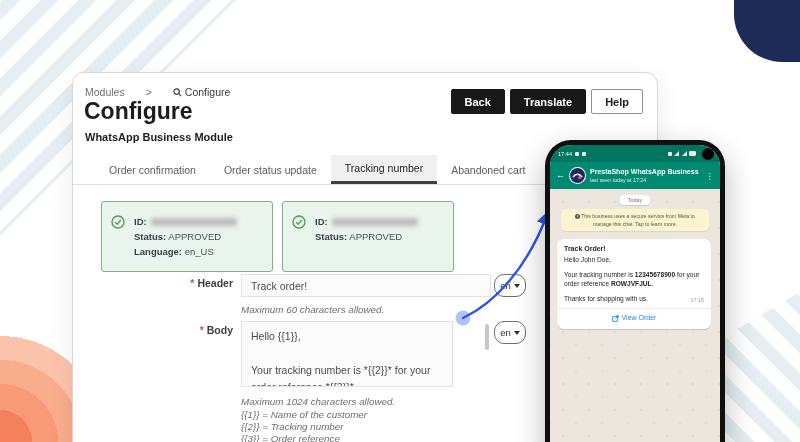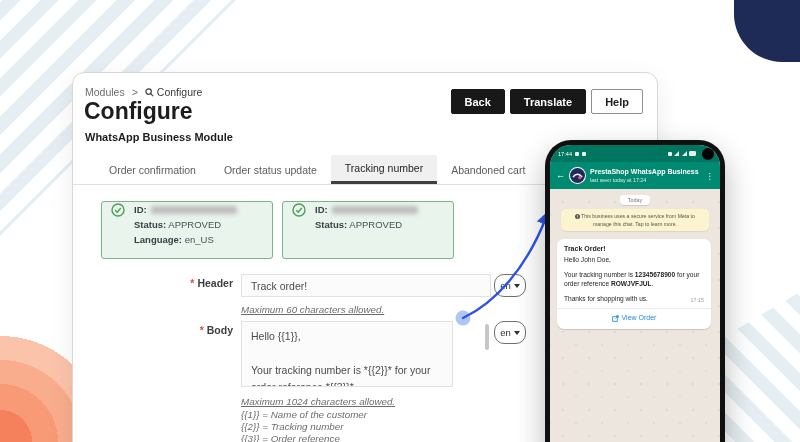--- a/index.html
+++ b/index.html
@@ -14,56 +14,56 @@
     border-bottom-left-radius:48px; }
   .circles-bl { position:absolute; left:0; bottom:0; width:125px; height:120px;
     background:radial-gradient(circle at 0% 100%, #f4815b 0 32px, #f89a75 32px 58px, #f9ad8c 58px 82px, #fbc3aa 82px 106px, transparent 106px); }
   .stripes-br { position:absolute; right:0; bottom:0; width:255px; height:150px;
     background:repeating-linear-gradient(45deg,#e5eef2 0 13px, transparent 13px 27px);
     clip-path:polygon(100% 0,100% 100%,0 100%); }
 
   
   .card { position:absolute; left:72px; top:72px; width:586px; height:400px; background:#fff;
     border:1px solid #d8d8d8; border-radius:12px; box-shadow:0 8px 26px rgba(0,0,0,.08); z-index:10; }
-  .crumbs { position:absolute; left:12px; top:13px; display:flex; align-items:center; gap:7px;
+  .crumbs { position:absolute; left:12px; top:13px; display:flex; align-items:center; gap:21px;
     font-size:10.5px; color:#6e6e6e; }
   .crumbs .cur { color:#3a3a3a; display:flex; align-items:center; gap:3px; }
   .page-title { position:absolute; left:11px; top:25px; font-size:23px; font-weight:bold; color:#1d1d1b; }
   .page-sub { position:absolute; left:12px; top:58px; font-size:11px; font-weight:bold; color:#1d1d1b; }
   .actions { position:absolute; right:14px; top:16px; display:flex; gap:5px; }
   .btn { height:25px; padding:0 13px; display:flex; align-items:center; font-size:11px; font-weight:bold;
     border-radius:2px; cursor:pointer; }
   .btn.dark { background:#181818; color:#fff; border:1px solid #181818; }
   .btn.light { background:#fff; color:#1d1d1b; border:1px solid #8f8f8f; }
 
   .tabs { position:absolute; left:0; right:0; top:82px; height:30px; display:flex; padding-left:22px;
     border-bottom:1px solid #e0e0e0;text-align:center; }
   .tab { padding:0 14px; display:flex; align-items:center; font-size:10.5px; color:#5c5c5c; cursor:pointer; }
   .tab.active { background:#f0f0f0; border-bottom:3px solid #3f3f3f; color:#242424; }
 
   .panel { position:absolute; left:0; right:0; top:112px; bottom:0; }
   .tpl-cards { position:absolute; left:28px; top:16px; display:flex; gap:9px; }
-  .tpl-card { width:172px; height:58px; background:#e9f4ec; border:1px solid #7db387; border-radius:3px;
-    display:flex; gap:9px; padding:0 9px; }
+  .tpl-card { width:172px; height:71px; background:#e9f4ec; border:1px solid #7db387; border-radius:3px;
+    display:flex; gap:9px; padding:12px 9px; }
   .tpl-lines { font-size:9.5px; color:#4a4f55; line-height:1.6; white-space:nowrap; }
   .tpl-lines b { color:#3b4046; }
   .blur-id { display:inline-block; width:86px; height:8px; background:#bdbdbd; border-radius:2px;
     filter:blur(2px); vertical-align:middle; margin-left:4px; }
 
   .f-label { position:absolute; left:12px; width:148px; text-align:right; font-size:10.5px;
     font-weight:bold; color:#3e3e3e; }
   .req { color:#c4554e; margin-right:3px; font-weight:bold; }
   .header-input { position:absolute; left:168px; top:89px; width:250px; height:23px; background:#fbfbfb;
     border:1px solid #e2e2e2; font-size:10.5px; color:#4c4c4c; display:flex; align-items:center; padding:0 9px; }
   .lang-btn { position:absolute; left:421px; width:32px; height:23px; background:#fff; border:1px solid #6f6f6f;
     border-radius:10px; font-size:9.5px; color:#2f2f2f; display:flex; align-items:center; justify-content:center;
     gap:3px; cursor:pointer; }
   .caret { width:0; height:0; border-left:3px solid transparent; border-right:3px solid transparent;
     border-top:4px solid #2f2f2f; }
-  .helper { position:absolute; left:168px; font-size:9.8px; font-style:italic; color:#6d6d6d;text-decoration:underline; }
+  .helper { position:absolute; left:168px; font-size:9.8px; font-style:italic; color:#6d6d6d; }
   .body-area { position:absolute; left:168px; top:136px; width:212px; height:66px; background:#fbfbfb;
     border:1px solid #e2e2e2; padding:6px 12px 0 9px; font-size:10.5px; color:#4c4c4c; line-height:1.62;
     white-space:pre-wrap; overflow:hidden; }
   .v-scrollbar { position:absolute; left:412px; top:139px; width:4px; height:26px; background:#c6c6c6; border-radius:2px; }
   .legend-line { position:absolute; left:168px; font-size:9.8px; font-style:italic; color:#6d6d6d; }
 
   
   .arrow-svg { position:absolute; left:0; top:0; z-index:30; pointer-events:none; }
 
   

